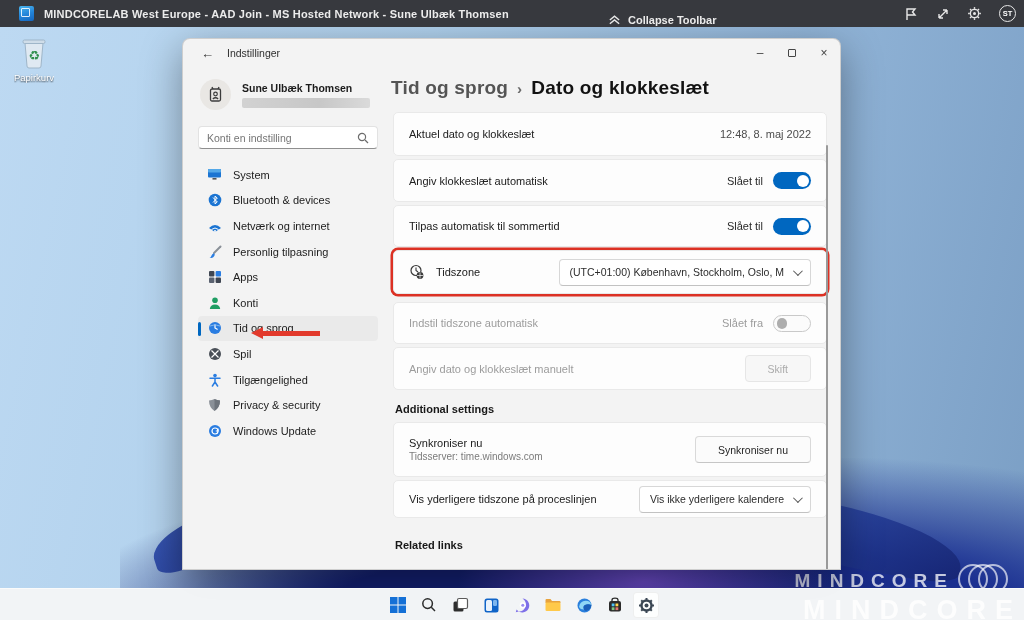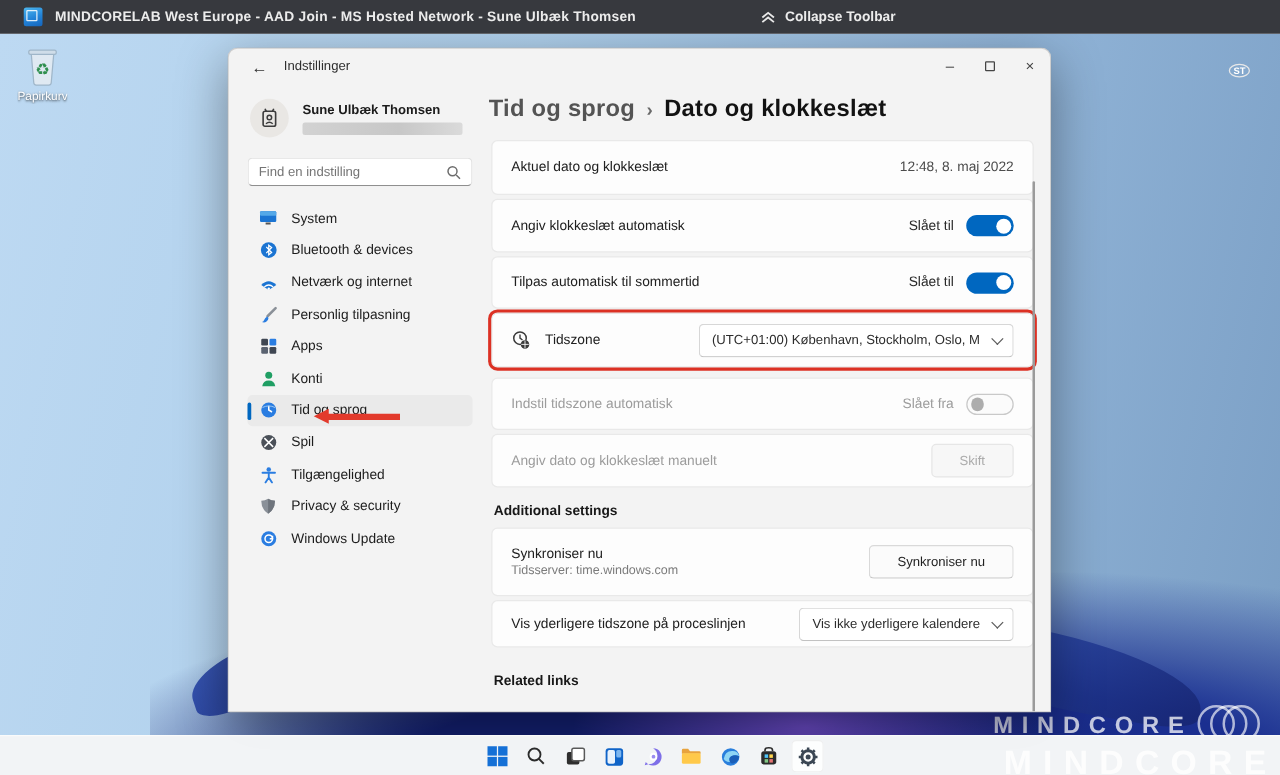--- a/index.html
+++ b/index.html
@@ -5,24 +5,24 @@
   * { margin:0; padding:0; box-sizing:border-box; }
   html,body { width:1024px; height:620px; overflow:hidden; }
   body { font-family:"Liberation Sans","DejaVu Sans",sans-serif; position:relative; background:#9dbeе0; }
 
   
   .remote-toolbar { position:absolute; left:0; top:0; width:1024px; height:27px;
     background:#37393e; display:flex; align-items:center; z-index:50; color:#ececec;padding-left:10px; }
   .rt-cube { width:15px; height:15px; margin:0 10px 0 9px; background:linear-gradient(160deg,#4db8f0 0%,#2283d8 55%,#1565bd 100%); border-radius:2px; position:relative; }
   .rt-cube::after{ content:""; position:absolute; left:2px; top:2px; width:7px; height:7px; border:1.5px solid rgba(255,255,255,.85); border-radius:1px;}
   .rt-title { font-size:11px; font-weight:700; letter-spacing:.2px; }
-  .rt-collapse { position:absolute; left:608px; top:0; height:27px; display:flex; align-items:center; gap:7px; cursor:pointer; }
+  .rt-collapse { position:absolute; left:608px; top:0; height:39px; display:flex; align-items:center; gap:7px; cursor:pointer; }
   .rt-collapse .chev { width:13px; height:12px; }
   .rt-collapse span { font-size:11px; font-weight:700; }
-  .rt-icons { position:absolute; right:24px; top:0; height:27px; display:flex; align-items:center; gap:17px;flex-direction:column; }
+  .rt-icons { position:absolute; right:8px; top:0; height:27px; display:flex; align-items:center; gap:17px; }
   .rt-icons svg { display:block; }
   .rt-avatar { width:17px; height:17px; border:1.5px solid #e8e8e8; border-radius:50%;
     display:flex; align-items:center; justify-content:center; font-size:7.5px; font-weight:700; color:#fff; }
 
   
   .desktop { position:absolute; left:0; top:27px; width:1024px; height:561px;
     background:linear-gradient(102deg,#bdd9f2 0%,#aecfeb 38%,#93b6d9 68%,#7b9fc5 100%); }
   .bloom { position:absolute; left:120px; right:0; bottom:0; height:130px;
     background:
       radial-gradient(ellipse 300px 120px at 58% 95%, rgba(130,85,215,.75), rgba(130,85,215,0) 62%),
@@ -235,21 +235,21 @@
             <path d="M5.8 13 Q8.5 10.5 11.2 13" fill="none" stroke="#3c3c3c" stroke-width="1.2"></path>
           </svg>
         </div>
         <div class="user-meta">
           <div class="user-name">Sune Ulbæk Thomsen</div>
           <div class="user-redact"></div>
         </div>
       </div>
 
       <div class="searchbox">
-        <span class="ph">Find en indstilling</span>
+        <span class="ph">Konti en indstilling</span>
         <svg width="12" height="12" viewBox="0 0 12 12">
           <circle cx="5" cy="5" r="3.6" fill="none" stroke="#6d6d6d" stroke-width="1.2"></circle>
           <path d="M8 8 L11 11" stroke="#6d6d6d" stroke-width="1.2"></path>
         </svg>
       </div>
 
       <div class="nav">
         <div class="nav-item">
           <span class="nav-ico">
             <svg width="15" height="13" viewBox="0 0 15 13">

